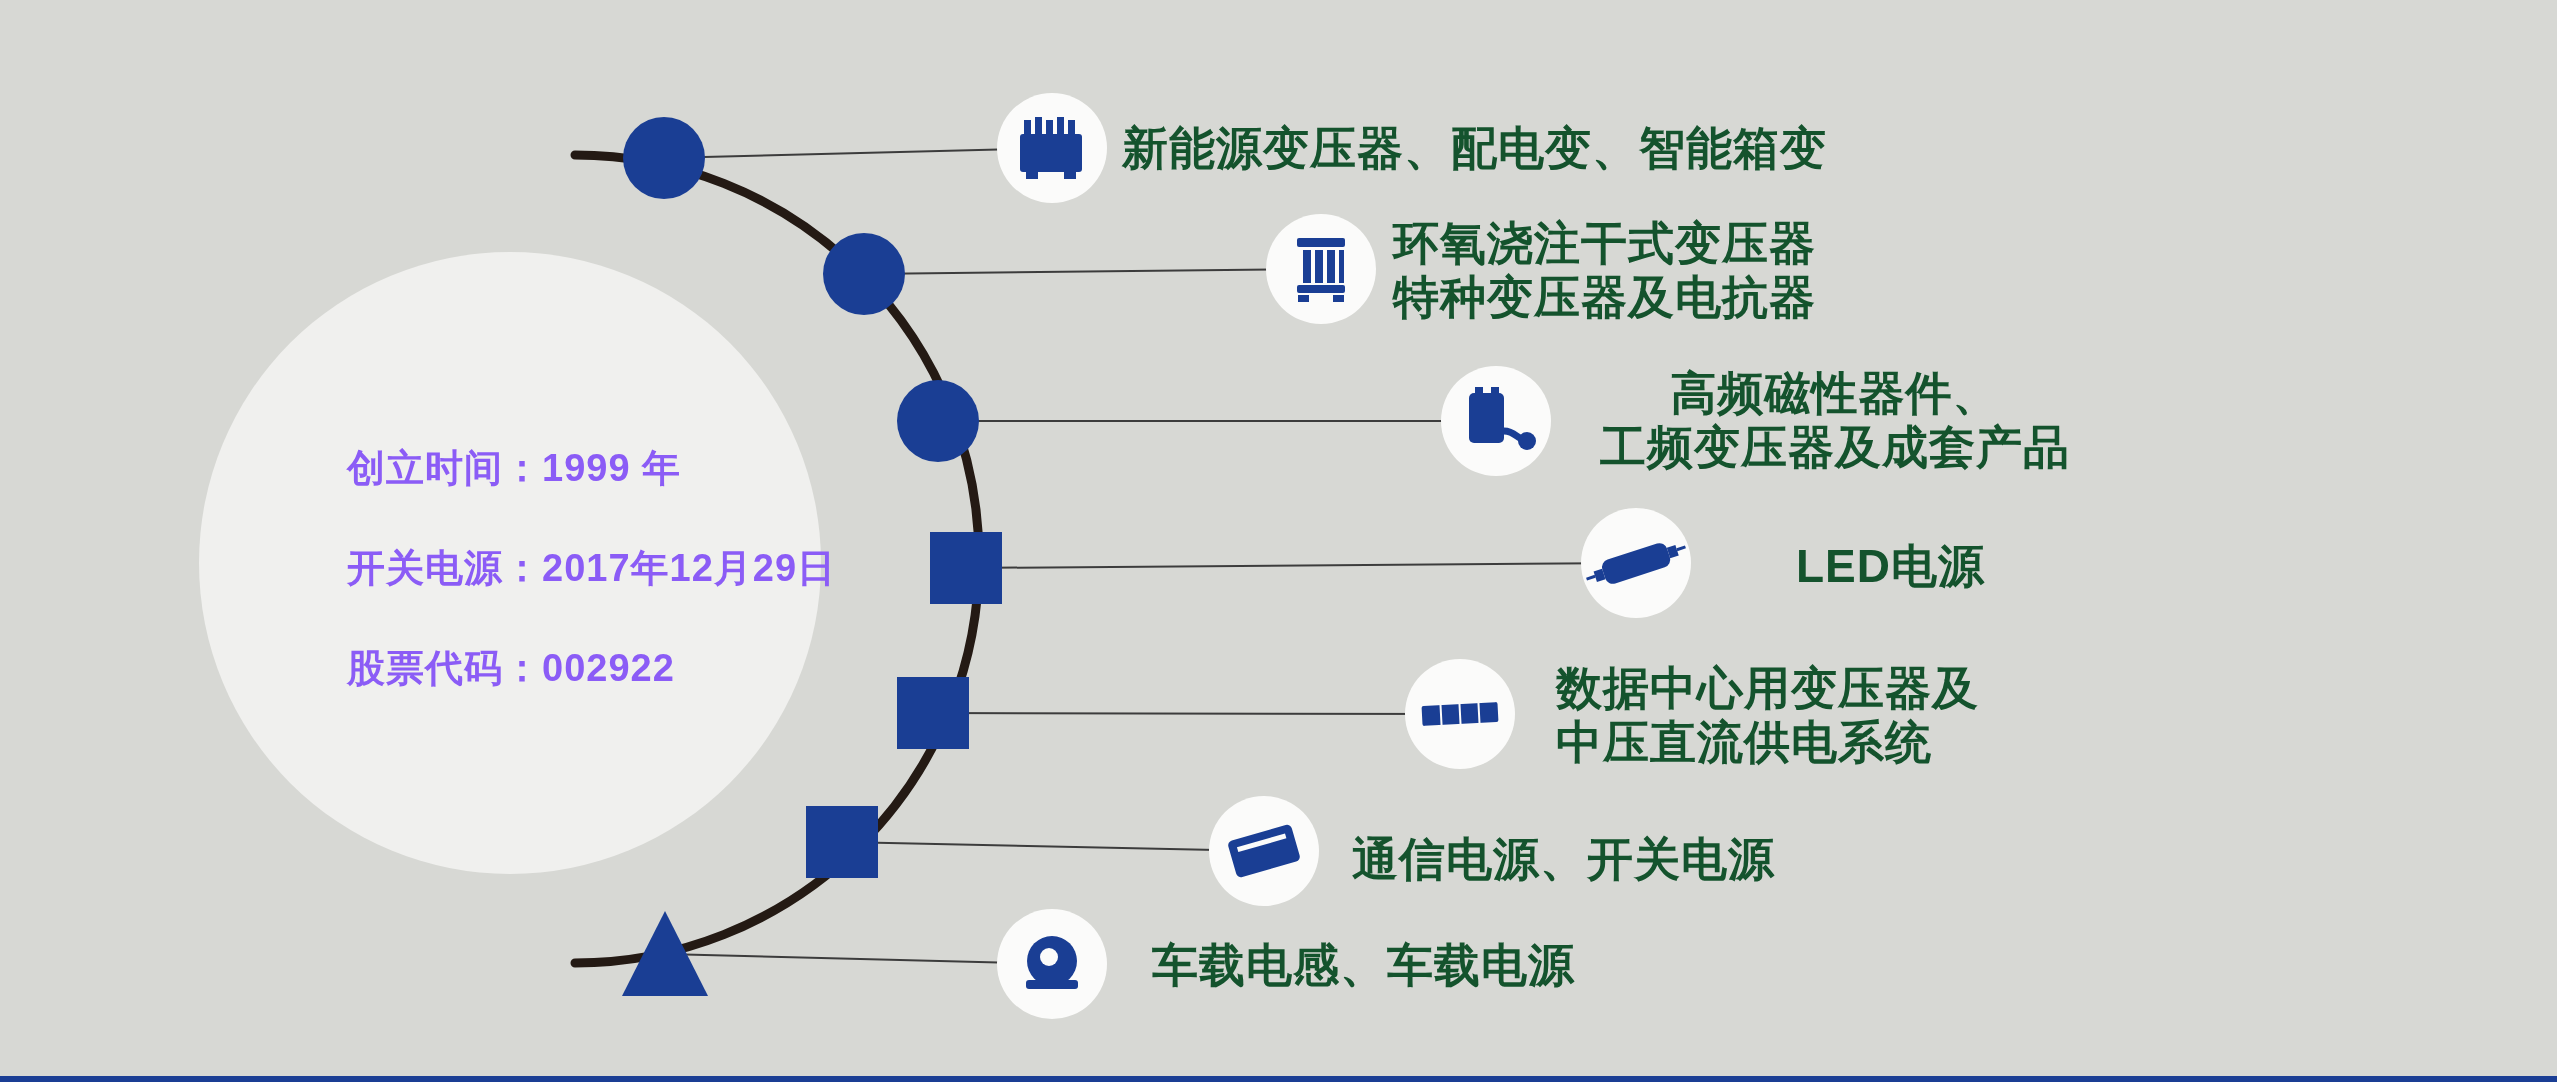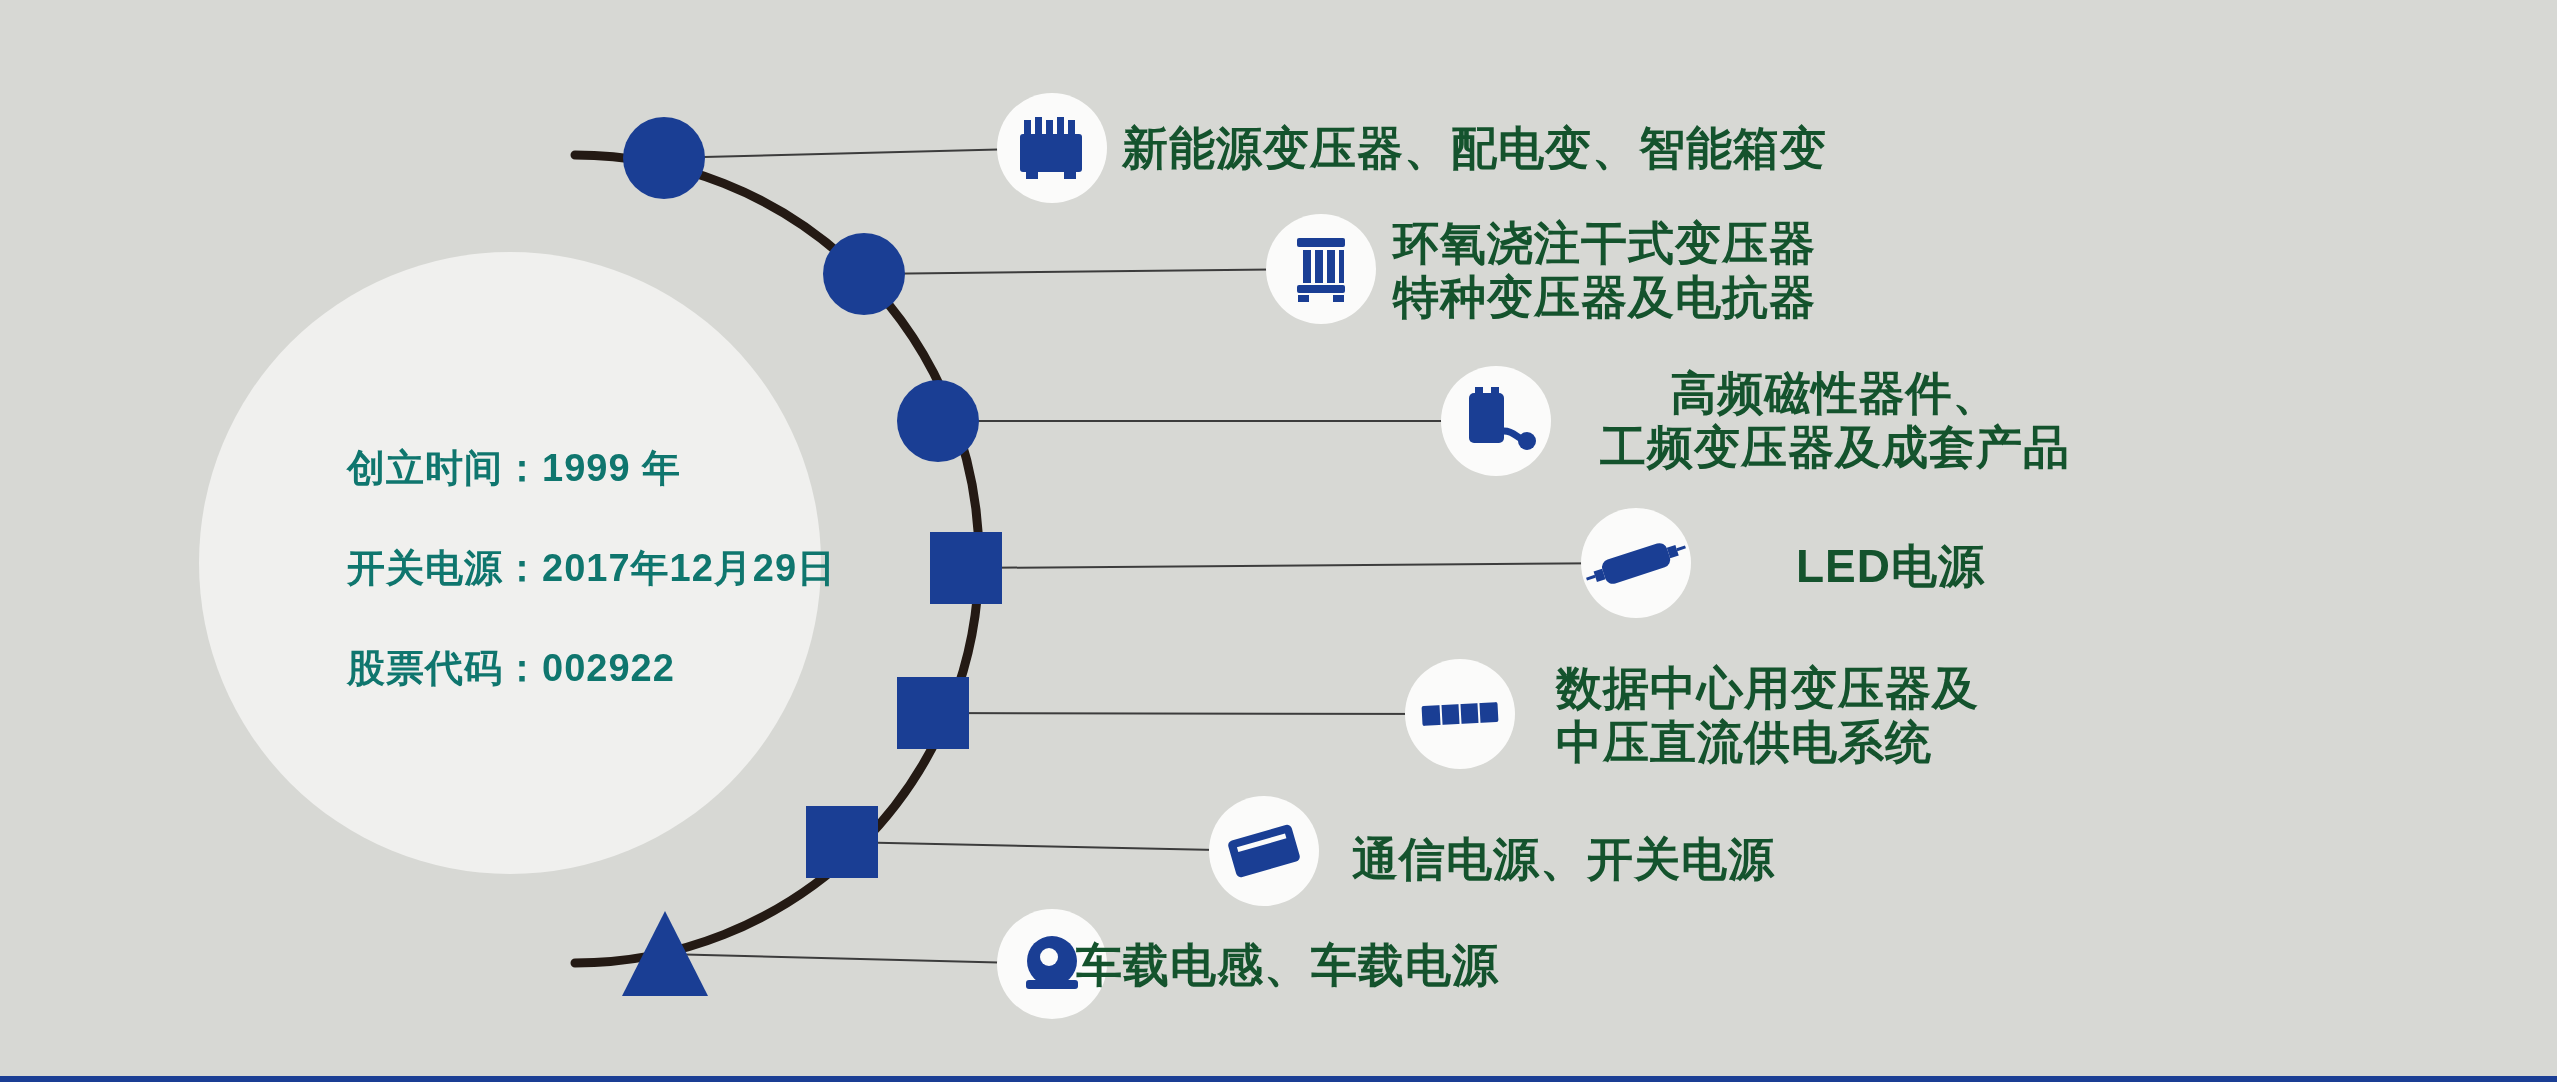--- a/index.html
+++ b/index.html
@@ -30,21 +30,21 @@
     height: 622px;
     border-radius: 50%;
     background: #f0f0ee;
   }
   .info-text {
     position: absolute;
     left: 347px;
     top: 418px;
     font-size: 38px;
     font-weight: 700;
-    color: #0f766e;
+    color: #8b5cf6;
     line-height: 100px;
     white-space: nowrap;
     letter-spacing: 1px;
   }
 
   
   .label {
     position: absolute;
     transform: translateY(-50%);
     font-size: 46px;
@@ -219,20 +219,20 @@
 
   <div class="label" style="left:1556px; top:715px;">
     <div>数据中心用变压器及</div>
     <div>中压直流供电系统</div>
   </div>
 
   <div class="label" style="left:1352px; top:851px;margin-top:8px;">
     <div>通信电源、开关电源</div>
   </div>
 
-  <div class="label" style="left:1076px; top:965px;">
+  <div class="label" style="left:1152px; top:965px;">
     <div>车载电感、车载电源</div>
   </div>
 
 
   <div class="footer-stripe"></div>
 
 </div>
 
 </body></html>

